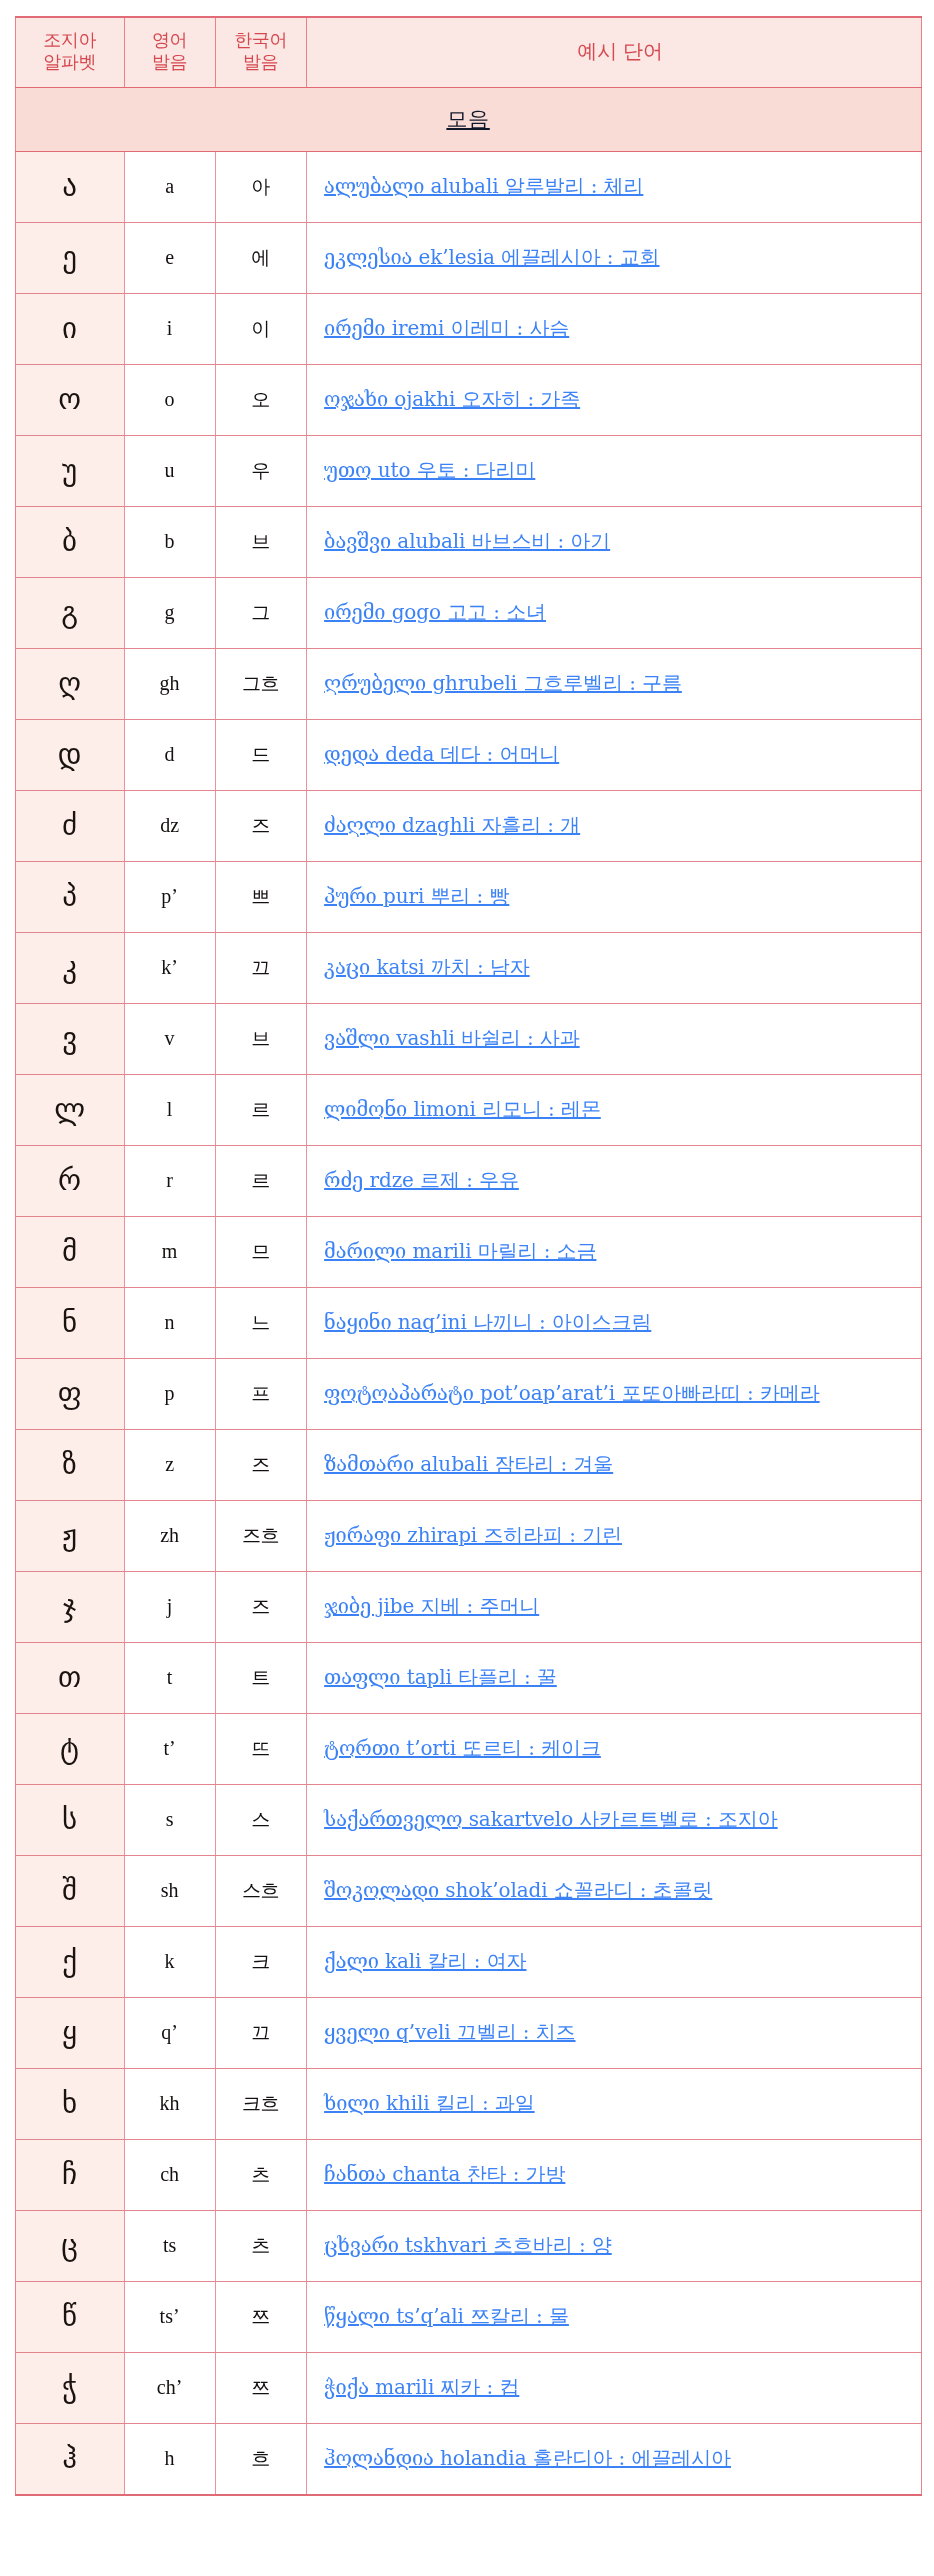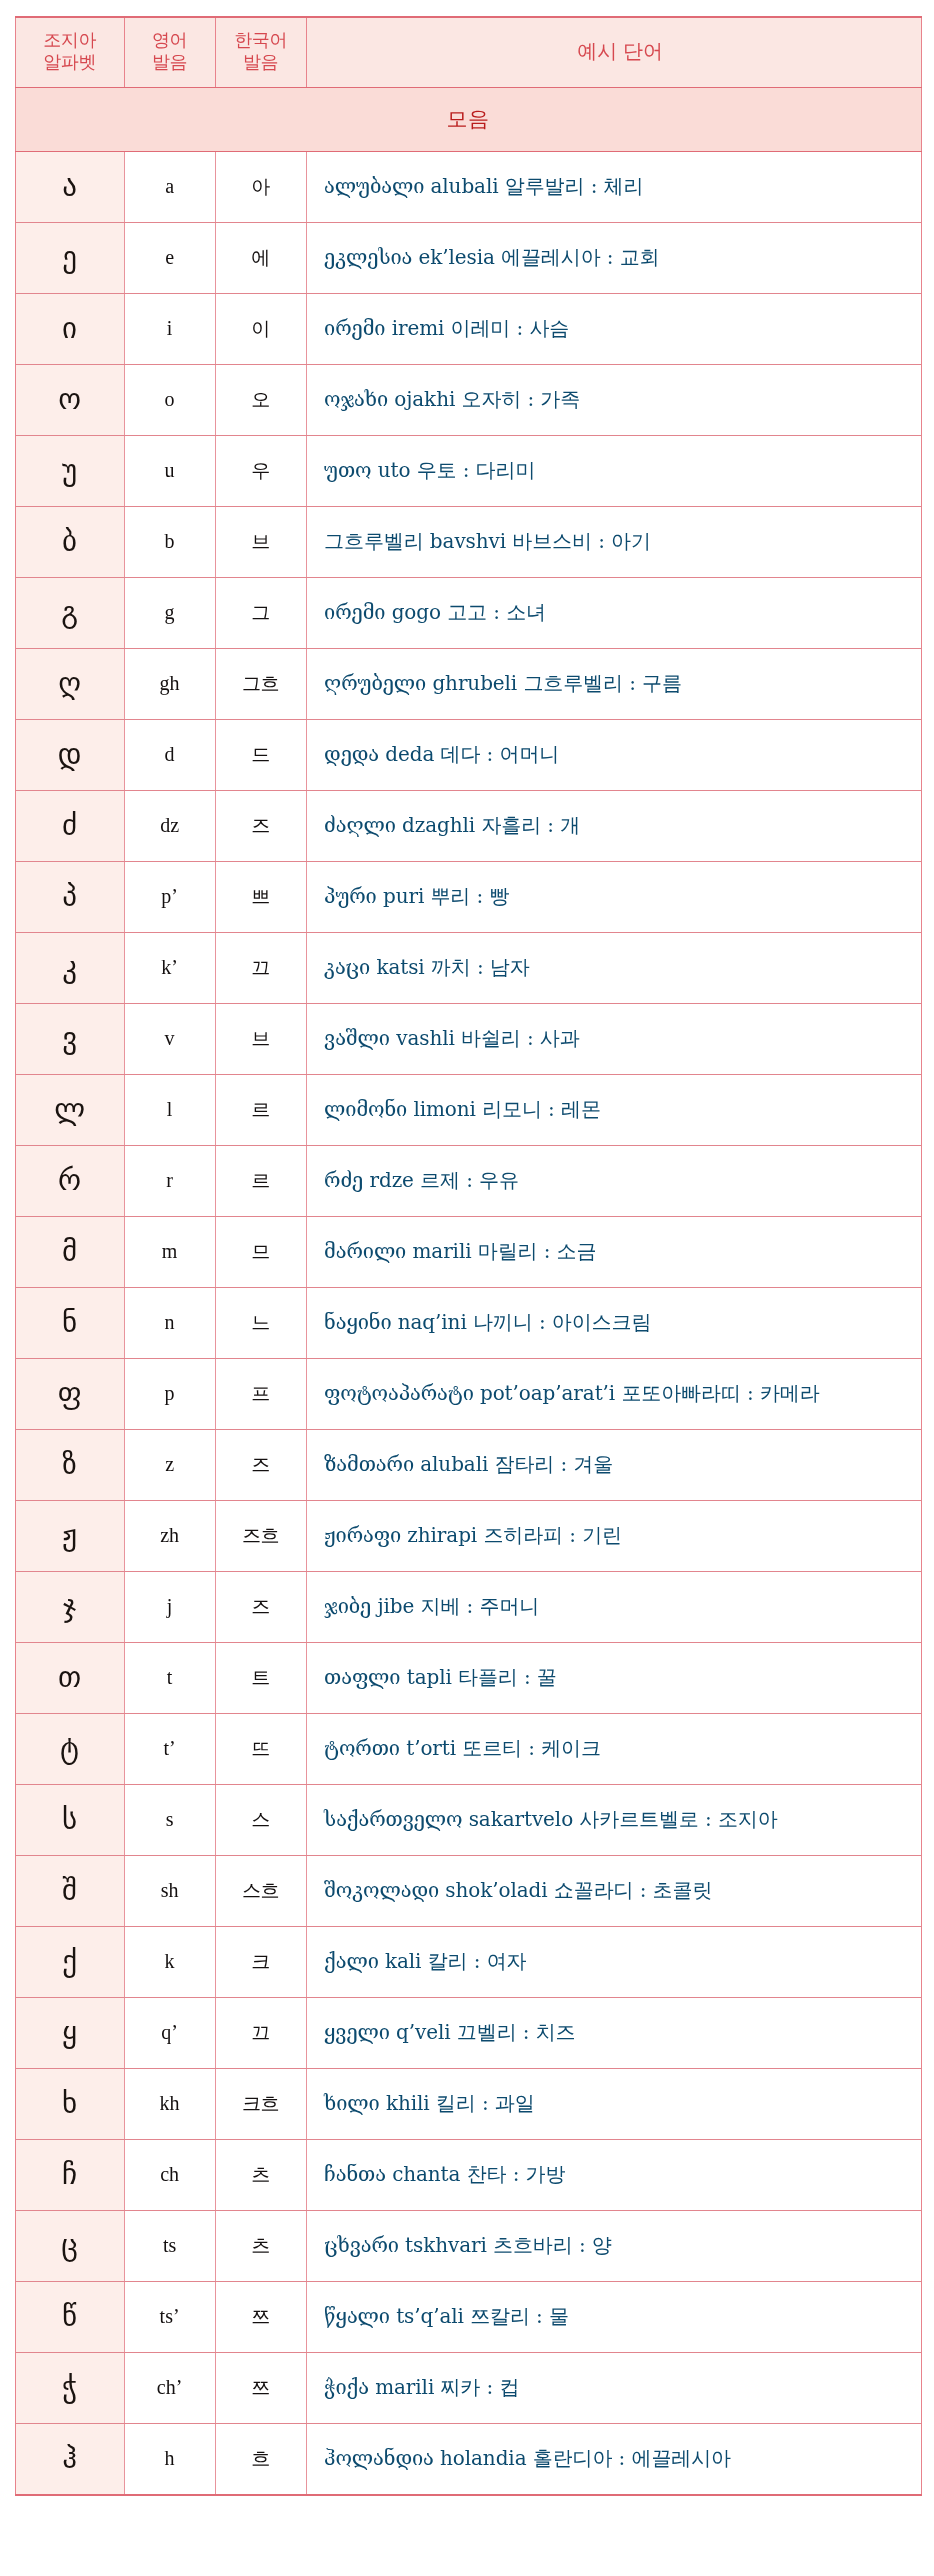--- a/index.html
+++ b/index.html
@@ -51,33 +51,34 @@
     padding-left: 17.5px;
     font-size: 20px;
     letter-spacing: 0px;
     border-right: 1.1px solid #e8838c;
   }
   thead tr.head-row th:first-child { border-left: 1.1px solid #e8838c; }
 
   
   tr.section-row td {
     background: #fadcd7;
-    color: #b91c1c;
+    color: #0f172a;
     font-family: "Liberation Sans", "DejaVu Sans", sans-serif;
     font-size: 21px;
     font-weight: 400;
     text-align: center;
     vertical-align: middle;
     height: 63px;
     padding: 0;
     border-top: 1.8px solid #e06b76;
     border-bottom: 1.8px solid #e06b76;
     border-left: 1.1px solid #e8838c;
     border-right: 1.1px solid #e8838c;
     letter-spacing: 0.7px;
+    text-decoration: underline;
   }
 
   
   tbody tr.data-row td {
     border-top: 1.2px solid #e2858e;
     border-bottom: 1.2px solid #e2858e;
     border-left: 0.9px solid #e8949c;
     border-right: 0.9px solid #e8949c;
     height: 70px;
     padding: 0 2.9px;
@@ -106,25 +107,26 @@
     font-family: "Liberation Sans", "DejaVu Sans", sans-serif;
     color: #141010;
     letter-spacing: -0.4px;
   }
   tbody tr.data-row td.cell-example {
     text-align: left;
     padding-left: 17.5px;
     font-size: 20px;
     line-height: 1.35;
     font-family: "DejaVu Serif", "Liberation Serif", serif;
-    color: #0c4a6e;
+    color: #3b82f6;
     letter-spacing: -0.1px;
     border-right: 1.1px solid #e8838c;
     white-space: nowrap;
     overflow: hidden;
+    text-decoration: underline;
   }
   tbody tr.data-row:last-child td {
     border-bottom: 2.2px solid #e06b76;
   }
 </style>
 </head>
 <body>
 
 <div class="table-wrap">
   <table class="alphabet">
@@ -182,21 +184,21 @@
         <tr class="data-row">
           <td class="cell-geo">უ</td>
           <td class="cell-eng">u</td>
           <td class="cell-kor">우</td>
           <td class="cell-example">უთო uto 우토 : 다리미</td>
         </tr>
         <tr class="data-row">
           <td class="cell-geo">ბ</td>
           <td class="cell-eng">b</td>
           <td class="cell-kor">브</td>
-          <td class="cell-example">그흐루벨리 bavshvi 바브스비 : 아기</td>
+          <td class="cell-example">ბავშვი alubali 바브스비 : 아기</td>
         </tr>
         <tr class="data-row">
           <td class="cell-geo">გ</td>
           <td class="cell-eng">g</td>
           <td class="cell-kor">그</td>
           <td class="cell-example">ირემი gogo 고고 : 소녀</td>
         </tr>
         <tr class="data-row">
           <td class="cell-geo">ღ</td>
           <td class="cell-eng">gh</td>

